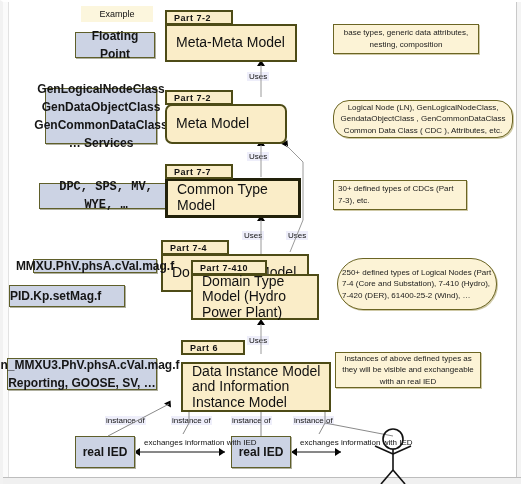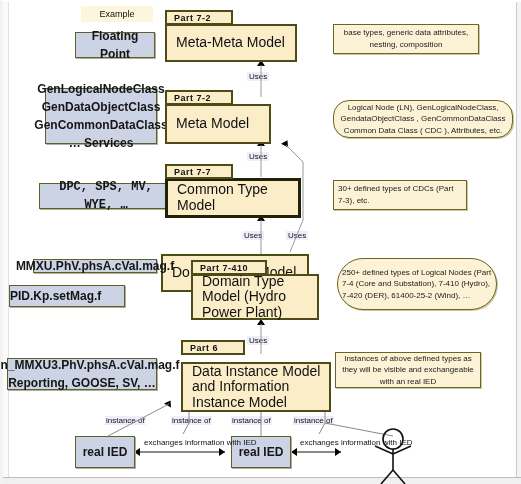--- a/index.html
+++ b/index.html
@@ -167,35 +167,36 @@
   <div class="legend-ex" style="left:78px;top:4px;width:72px;height:16px;">Example</div>
   <div class="exbox" style="left:72px;top:30px;width:80px;height:26px;">Floating Point</div>
 
   <div class="pkg-tab" style="left:162px;top:8px;width:68px;height:15px;">Part 7-2</div>
   <div class="pkg-body" style="left:162px;top:22px;width:132px;height:38px;">
     <span class="ptitle">Meta-Meta Model</span>
   </div>
   <div class="note" style="left:330px;top:22px;width:146px;height:30px;">base types, generic data attributes,  nesting, composition</div>
 
   <div class="pkg-tab" style="left:162px;top:88px;width:68px;height:15px;">Part 7-2</div>
-  <div class="pkg-body" style="left:162px;top:102px;width:106px;height:40px;">
+  <div class="pkg-body" style="left:162px;top:102px;width:122px;height:40px;border-radius:7px;">
     <span class="ptitle">Meta Model</span>
   </div>
   <div class="exbox" style="left:42px;top:86px;width:112px;height:56px;">GenLogicalNodeClass GenDataObjectClass GenCommonDataClass … Services</div>
   <div class="note" style="left:330px;top:98px;width:180px;height:38px;border-radius:16px;">Logical Node (LN), GenLogicalNodeClass, GendataObjectClass  , GenCommonDataClass Common Data Class (  CDC ), Attributes, etc.</div>
   <div class="uses-lbl" style="left:244px;top:70px;">Uses</div>
 
   <div class="pkg-tab" style="left:162px;top:162px;width:68px;height:15px;">Part 7-7</div>
   <div class="pkg-body bold" style="left:162px;top:176px;width:136px;height:40px;">
     <span class="ptitle">Common Type Model</span>
   </div>
   <div class="exbox" style="left:36px;top:181px;width:134px;height:26px;font-family:Liberation Mono, monospace;">DPC, SPS, MV, WYE, …</div>
   <div class="note left-align" style="left:330px;top:178px;width:134px;height:30px;">30+ defined types of CDCs (Part 7-3), etc.</div>
   <div class="uses-lbl" style="left:244px;top:150px;">Uses</div>
 
+  <div class="pkg-tab" style="left:158px;top:238px;width:68px;height:15px;z-index:1;">Part 7-4</div>
   <div class="pkg-body" style="left:158px;top:252px;width:148px;height:38px;z-index:1;">
     <span class="ptitle">Domain Type Model</span>
   </div>
 
   <div class="pkg-tab" style="left:188px;top:258px;width:76px;height:15px;z-index:5;">Part 7-410</div>
   <div class="pkg-body" style="left:188px;top:272px;width:128px;height:46px;z-index:4;">
     <span class="ptitle">Domain Type Model (Hydro Power Plant)</span>
   </div>
 
   <div class="exbox" style="left:30px;top:257px;width:124px;height:14px;z-index:6;">MMXU.PhV.phsA.cVal.mag.f</div>

